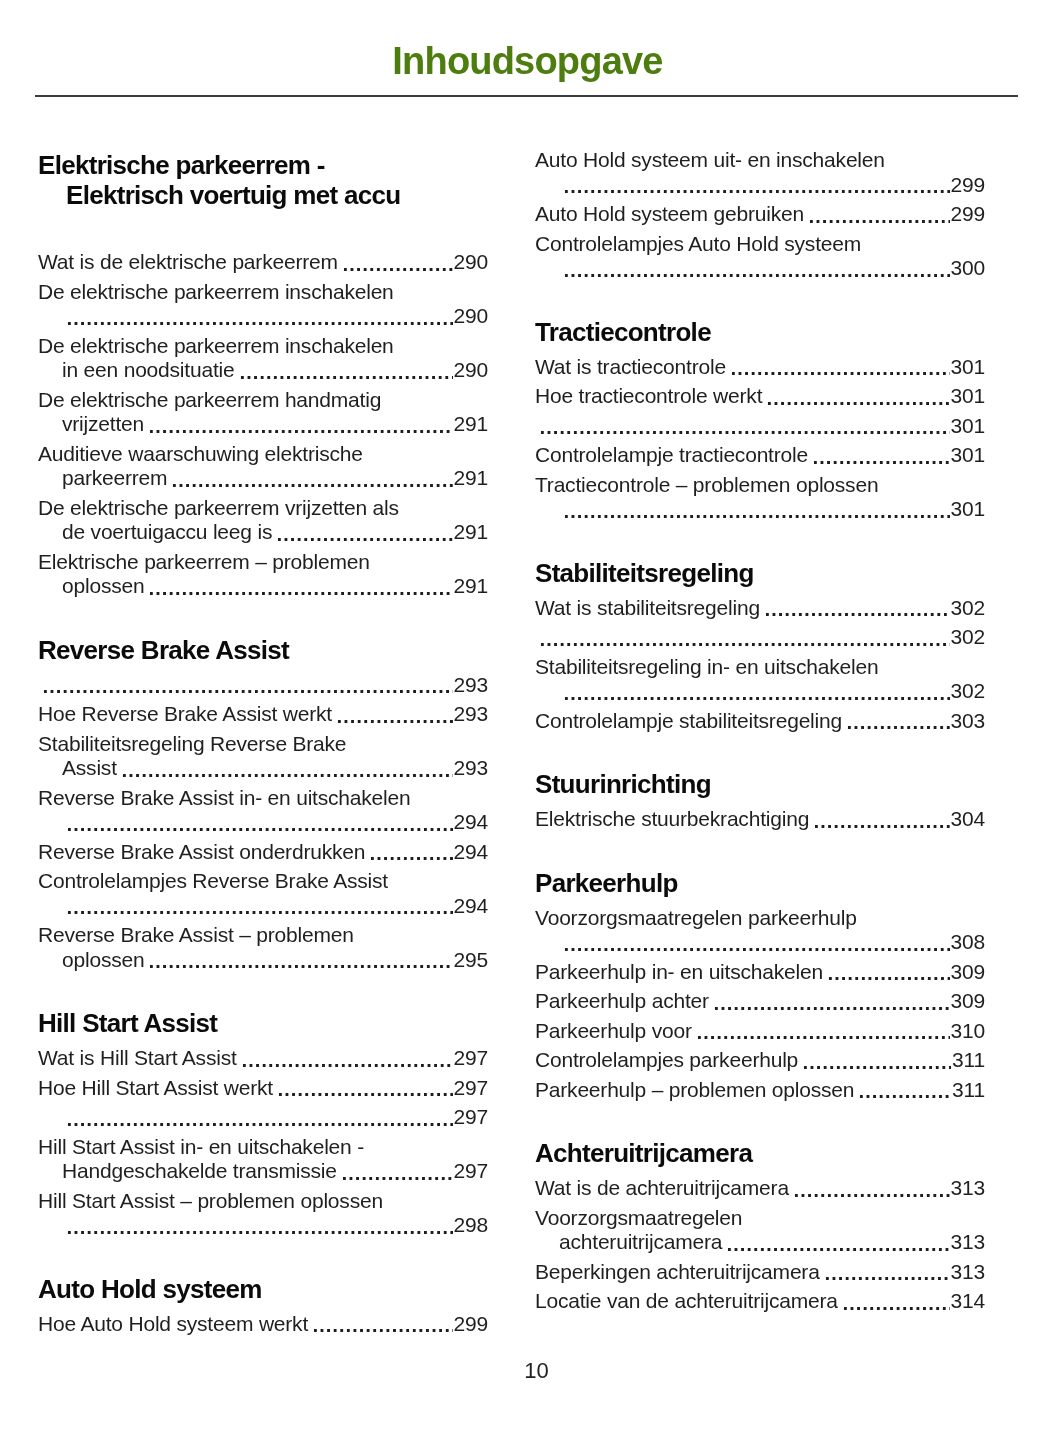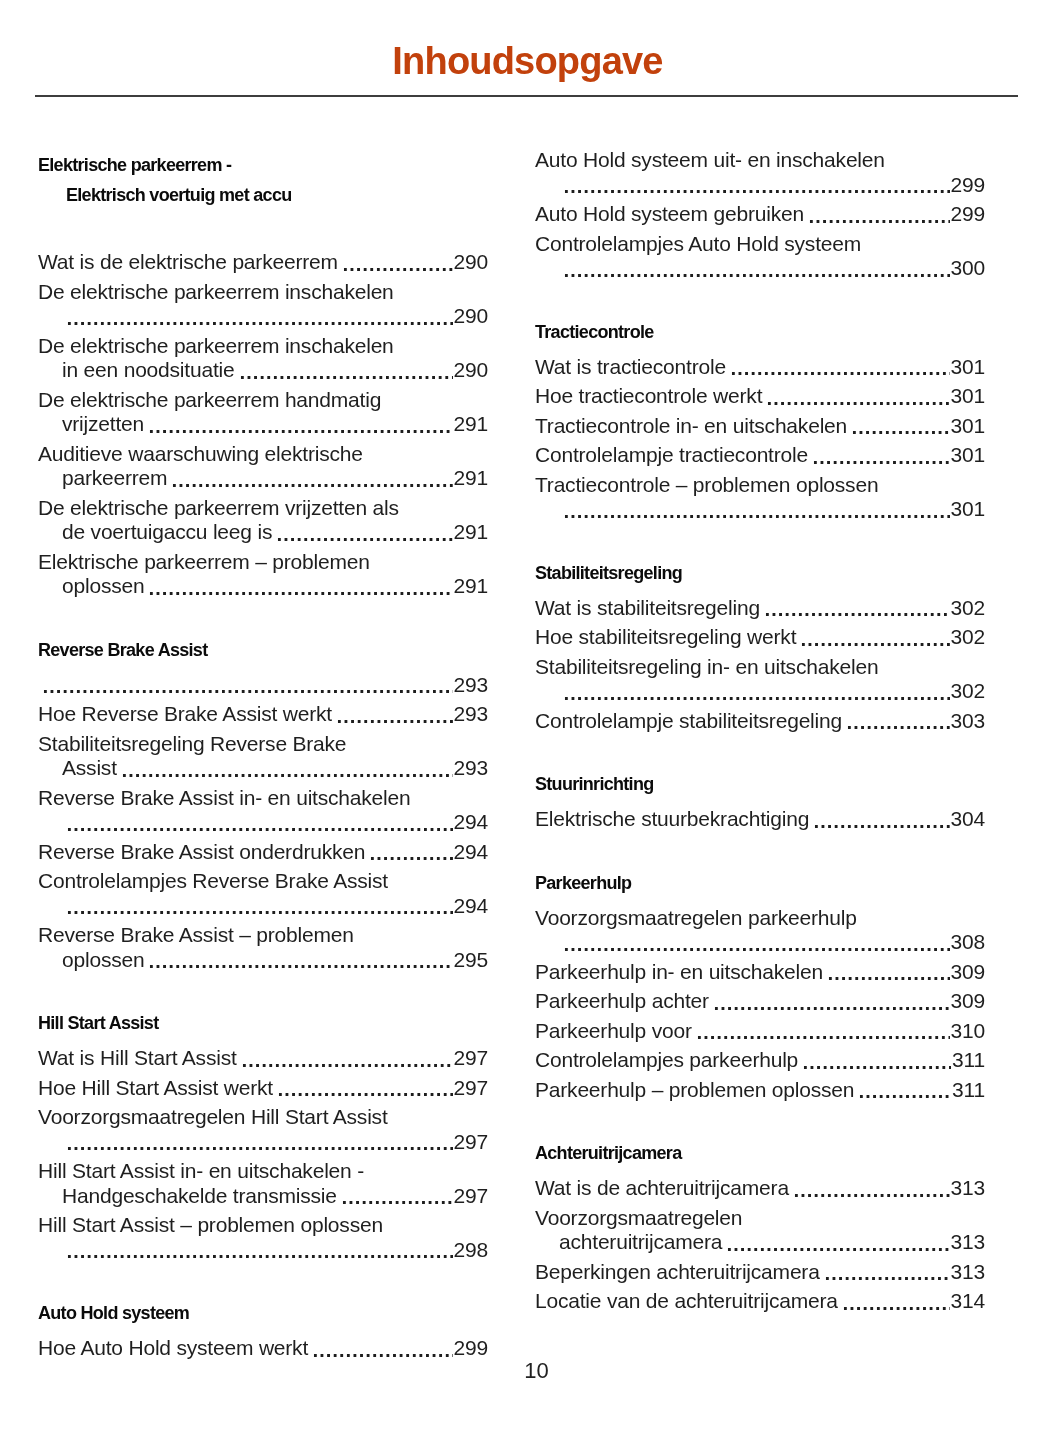--- a/index.html
+++ b/index.html
@@ -2,35 +2,35 @@
 <html><head>
 <meta charset="utf-8">
 <style>
   html,body { margin:0; padding:0; background:#ffffff; }
   .page {
     position:relative; width:1055px; height:1448px; background:#ffffff;
     font-family:"Liberation Sans", sans-serif; color:#1f1f1f; overflow:hidden;
   }
   .title {
     margin:0; padding-top:40px; text-align:center;
-    font-size:38px; font-weight:700; letter-spacing:-0.8px; color:#c2410c;
+    font-size:38px; font-weight:700; letter-spacing:-0.8px; color:#4d7c0f;
   }
   .rule {
     position:absolute; left:35px; right:37px; top:95px; height:2px;
     background:#3d3d3d; border:0; margin:0;
   }
   .col {
     position:absolute; top:148px; width:450px;
     font-size:21px; line-height:24.5px; letter-spacing:-0.2px;
   }
   #col-0 { left:38px; }
   #col-1 { left:535px; }
 
   .heading {
-    font-size:18px; font-weight:700; letter-spacing:-0.7px; color:#0b0b0b;
+    font-size:26px; font-weight:700; letter-spacing:-0.7px; color:#0b0b0b;
     line-height:30px; margin:36px 0 8px 0;
   }
   .section:first-child .heading { margin-top:2px; }
   .h2line2 { padding-left:28px; }
   .section.first-gap .entries { padding-top:32px; }
 
   .entry { margin-bottom:5px; }
   .row { display:flex; align-items:baseline; }
   .t { white-space:nowrap; }
   .l2 { padding-left:24px; }
@@ -177,21 +177,20 @@
             <span class="t">Wat is Hill Start Assist</span>
             <span class="dots"></span>
             <span class="pg">297</span>
           </div>
           <div class="row entry">
             <span class="t">Hoe Hill Start Assist werkt</span>
             <span class="dots"></span>
             <span class="pg">297</span>
           </div>
           <div class="entry">
-            <div class="l1">Voorzorgsmaatregelen Hill Start Assist</div>
             <div class="row l2">
               <span class="t"></span>
               <span class="dots"></span>
               <span class="pg">297</span>
             </div>
           </div>
           <div class="entry">
             <div class="l1">Hill Start Assist in- en uitschakelen -</div>
             <div class="row l2">
               <span class="t">Handgeschakelde transmissie</span>
@@ -257,21 +256,20 @@
             <span class="t">Wat is tractiecontrole</span>
             <span class="dots"></span>
             <span class="pg">301</span>
           </div>
           <div class="row entry">
             <span class="t">Hoe tractiecontrole werkt</span>
             <span class="dots"></span>
             <span class="pg">301</span>
           </div>
           <div class="row entry">
-            <span class="t">Tractiecontrole in- en uitschakelen</span>
             <span class="dots"></span>
             <span class="pg">301</span>
           </div>
           <div class="row entry">
             <span class="t">Controlelampje tractiecontrole</span>
             <span class="dots"></span>
             <span class="pg">301</span>
           </div>
           <div class="entry">
             <div class="l1">Tractiecontrole – problemen oplossen</div>
@@ -287,21 +285,20 @@
         <h2 class="heading">
           <div class="hline">Stabiliteitsregeling</div>
         </h2>
         <div class="entries">
           <div class="row entry">
             <span class="t">Wat is stabiliteitsregeling</span>
             <span class="dots"></span>
             <span class="pg">302</span>
           </div>
           <div class="row entry">
-            <span class="t">Hoe stabiliteitsregeling werkt</span>
             <span class="dots"></span>
             <span class="pg">302</span>
           </div>
           <div class="entry">
             <div class="l1">Stabiliteitsregeling in- en uitschakelen</div>
             <div class="row l2">
               <span class="t"></span>
               <span class="dots"></span>
               <span class="pg">302</span>
             </div>

